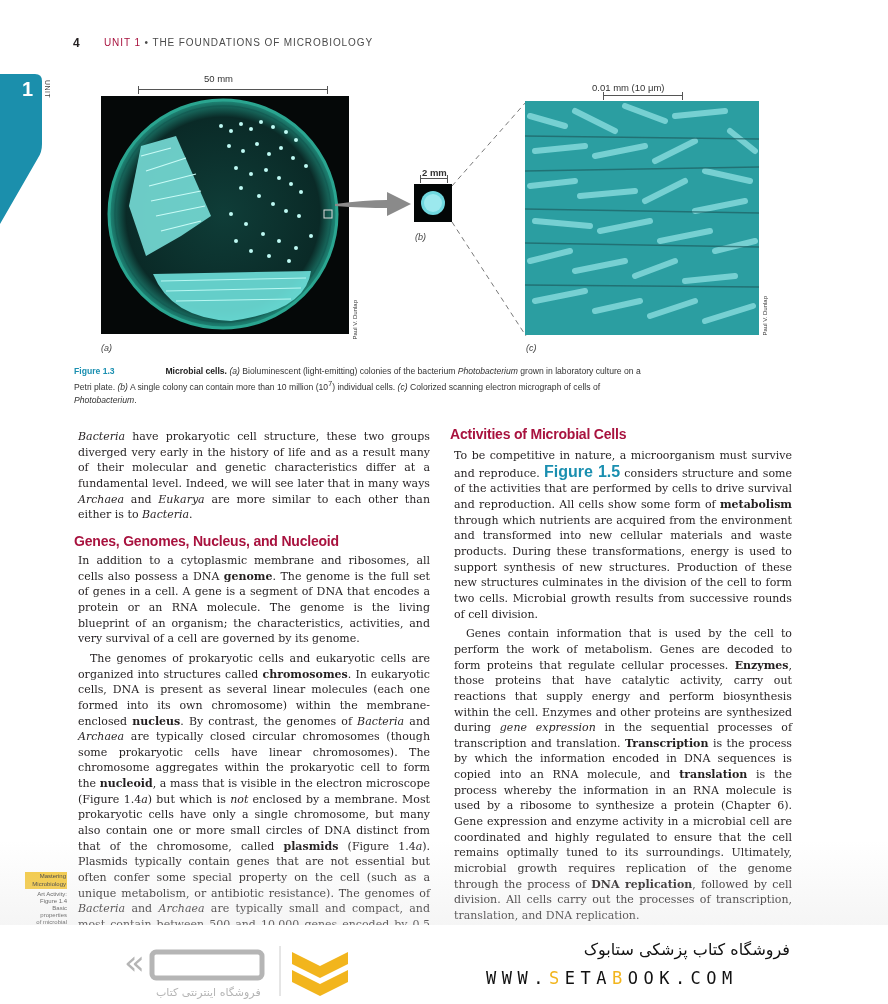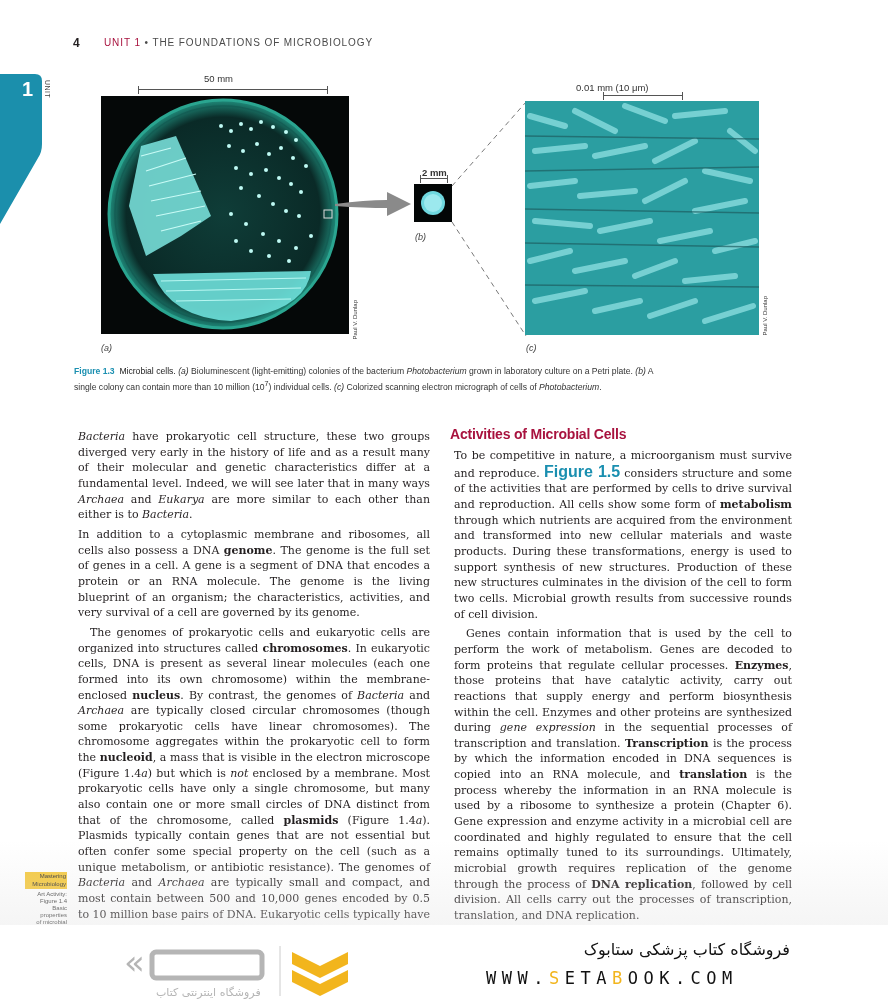--- a/index.html
+++ b/index.html
@@ -27,21 +27,21 @@
   .scale-bar::before { left: 0; } .scale-bar::after { right: 0; }
   .panel-letter { font: italic 9px "Liberation Sans", sans-serif; color: #444; }
   .credit { font: 6px "Liberation Sans", sans-serif; color: #333; writing-mode: vertical-rl; transform: rotate(180deg); }
 
   .plate { left: 101px; top: 96px; width: 248px; height: 238px; background: #050808; overflow: hidden; }
   .colony-box { left: 414px; top: 184px; width: 38px; height: 38px; background: #030606; }
   .sem { left: 525px; top: 101px; width: 234px; height: 234px; overflow: hidden; background: #2a8e91; }
 
   .caption { left: 74px; top: 365px; width: 580px; font: 8.6px/13px "Liberation Sans", sans-serif; color: #333; }
   .caption .fig { color: #1a8fb0; font-weight: bold; }
-  .caption .title { font-weight: normal; color: #222; }
+  .caption .title { font-weight: bold; color: #222; margin-left: 46px; }
 
   
   .col { font-size: 11px; line-height: 15.65px; text-align: justify; color: #231f20; }
   .col p { margin: 4px; }
   .col p.ind { text-indent: 12px; }
   .col b { font-weight: bold; }
   .col i { font-style: italic; }
   .col-left { left: 74px; top: 425px; width: 360px; }
   .col-right { left: 450px; top: 444px; width: 346px; }
   .head { font: bold 14px "Liberation Sans", sans-serif; color: #a8123e; margin: 10px 0 3px 0; letter-spacing: -0.2px; }
@@ -147,21 +147,21 @@
       <circle cx="19" cy="19" r="9" fill="#9ce9ee"></circle>
     </svg>
 </div>
 <div class="abs panel-letter" style="left:415px;top:232px;">(b)</div>
 
 <svg class="abs" style="left:450px;top:100px;" width="80" height="240">
   <line x1="2" y1="86" x2="76" y2="2" stroke="#555" stroke-width="0.8" stroke-dasharray="5,4"></line>
   <line x1="2" y1="122" x2="76" y2="236" stroke="#555" stroke-width="0.8" stroke-dasharray="5,4"></line>
 </svg>
 
-<div class="abs scale-label" style="left:576px;top:82px;">0.01 mm (10 μm)</div>
+<div class="abs scale-label" style="left:592px;top:82px;">0.01 mm (10 μm)</div>
 <div class="abs scale-bar" style="left:603px;top:95px;width:80px;"></div>
 <div class="abs sem">
   <svg width="234" height="234">
     <rect width="234" height="234" fill="#2b9ea1"></rect>
     <g stroke="#7fd6d8" stroke-width="6" stroke-linecap="round" opacity="0.9">
       <line x1="5" y1="15" x2="40" y2="25"></line>
         <line x1="50" y1="10" x2="90" y2="30"></line>
         <line x1="100" y1="5" x2="140" y2="20"></line>
         <line x1="150" y1="15" x2="200" y2="10"></line>
         <line x1="205" y1="30" x2="230" y2="50"></line>
@@ -199,20 +199,21 @@
 <div class="abs panel-letter" style="left:526px;top:343px;">(c)</div>
 
 <div class="abs caption">
   <span class="fig">Figure 1.3</span>&nbsp;
   <span class="title">Microbial cells.</span>
   <i>(a)</i><span> Bioluminescent (light-emitting) colonies of the bacterium </span><i>Photobacterium</i><span> grown in laboratory culture on a Petri plate. </span><i>(b)</i><span> A single colony can contain more than 10 million (10</span><sup>7</sup><span>) individual cells. </span><i>(c)</i><span> Colorized scanning electron micrograph of cells of </span><i>Photobacterium</i><span>.</span>
 </div>
 
 <div class="abs col col-left">
   <p><i>Bacteria</i><span> have prokaryotic cell structure, these two groups diverged very early in the history of life and as a result many of their molecular and genetic characteristics differ at a fundamental level. Indeed, we will see later that in many ways </span><i>Archaea</i><span> and </span><i>Eukarya</i><span> are more similar to each other than either is to </span><i>Bacteria</i><span>.</span></p>
+  <div class="head">Genes, Genomes, Nucleus, and Nucleoid</div>
   <p><span>In addition to a cytoplasmic membrane and ribosomes, all cells also possess a DNA </span><b>genome</b><span>. The genome is the full set of genes in a cell. A gene is a segment of DNA that encodes a protein or an RNA molecule. The genome is the living blueprint of an organism; the characteristics, activities, and very survival of a cell are governed by its genome.</span></p>
   <p class="ind"><span>The genomes of prokaryotic cells and eukaryotic cells are organized into structures called </span><b>chromosomes</b><span>. In eukaryotic cells, DNA is present as several linear molecules (each one formed into its own chromosome) within the membrane-enclosed </span><b>nucleus</b><span>. By contrast, the genomes of </span><i>Bacteria</i><span> and </span><i>Archaea</i><span> are typically closed circular chromosomes (though some prokaryotic cells have linear chromosomes). The chromosome aggregates within the prokaryotic cell to form the </span><b>nucleoid</b><span>, a mass that is visible in the electron microscope (Figure 1.4</span><i>a</i><span>) but which is </span><i>not</i><span> enclosed by a membrane. Most prokaryotic cells have only a single chromosome, but many also contain one or more small circles of DNA distinct from that of the chromosome, called </span><b>plasmids</b><span> (Figure 1.4</span><i>a</i><span>). Plasmids typically contain genes that are not essential but often confer some special property on the cell (such as a unique metabolism, or antibiotic resistance). The genomes of </span><i>Bacteria</i><span> and </span><i>Archaea</i><span> are typically small and compact, and most contain between 500 and 10,000 genes encoded by 0.5 to 10 million base pairs of DNA. Eukaryotic cells typically have much larger and much less streamlined genomes than prokaryotic cells. A human cell, for example, contains approximately 3 billion ba</span></p>
 </div>
 
 <div class="abs col col-right">
   <div class="head">Activities of Microbial Cells</div>
   <p><span>To be competitive in nature, a microorganism must survive and reproduce. </span><span class="figref">Figure 1.5</span><span> considers structure and some of the activities that are performed by cells to drive survival and reproduction. All cells show some form of </span><b>metabolism</b><span> through which nutrients are acquired from the environment and transformed into new cellular materials and waste products. During these transformations, energy is used to support synthesis of new structures. Production of these new structures culminates in the division of the cell to form two cells. Microbial growth results from successive rounds of cell division.</span></p>
   <p class="ind"><span>Genes contain information that is used by the cell to perform the work of metabolism. Genes are decoded to form proteins that regulate cellular processes. </span><b>Enzymes</b><span>, those proteins that have catalytic activity, carry out reactions that supply energy and perform biosynthesis within the cell. Enzymes and other proteins are synthesized during </span><i>gene expression</i><span> in the sequential processes of transcription and translation. </span><b>Transcription</b><span> is the process by which the information encoded in DNA sequences is copied into an RNA molecule, and </span><b>translation</b><span> is the process whereby the information in an RNA molecule is used by a ribosome to synthesize a protein (Chapter 6). Gene expression and enzyme activity in a microbial cell are coordinated and highly regulated to ensure that the cell remains optimally tuned to its surroundings. Ultimately, microbial growth requires replication of the genome through the process of </span><b>DNA replication</b><span>, followed by cell division. All cells carry out the processes of transcription, translation, and DNA replication.</span></p>
   <p class="ind"><span>Microorganisms have the ability to sense and respond to changes in their local environment. Many microbial cells are capable of </span><b>motility</b><span>, typically by self-propulsion (Figure 1.5). Motility allows cells to relocate in response to environmental conditions. Some microbial cells undergo </span><b>differentiation</b><span>, which may result</span></p>
 </div>

